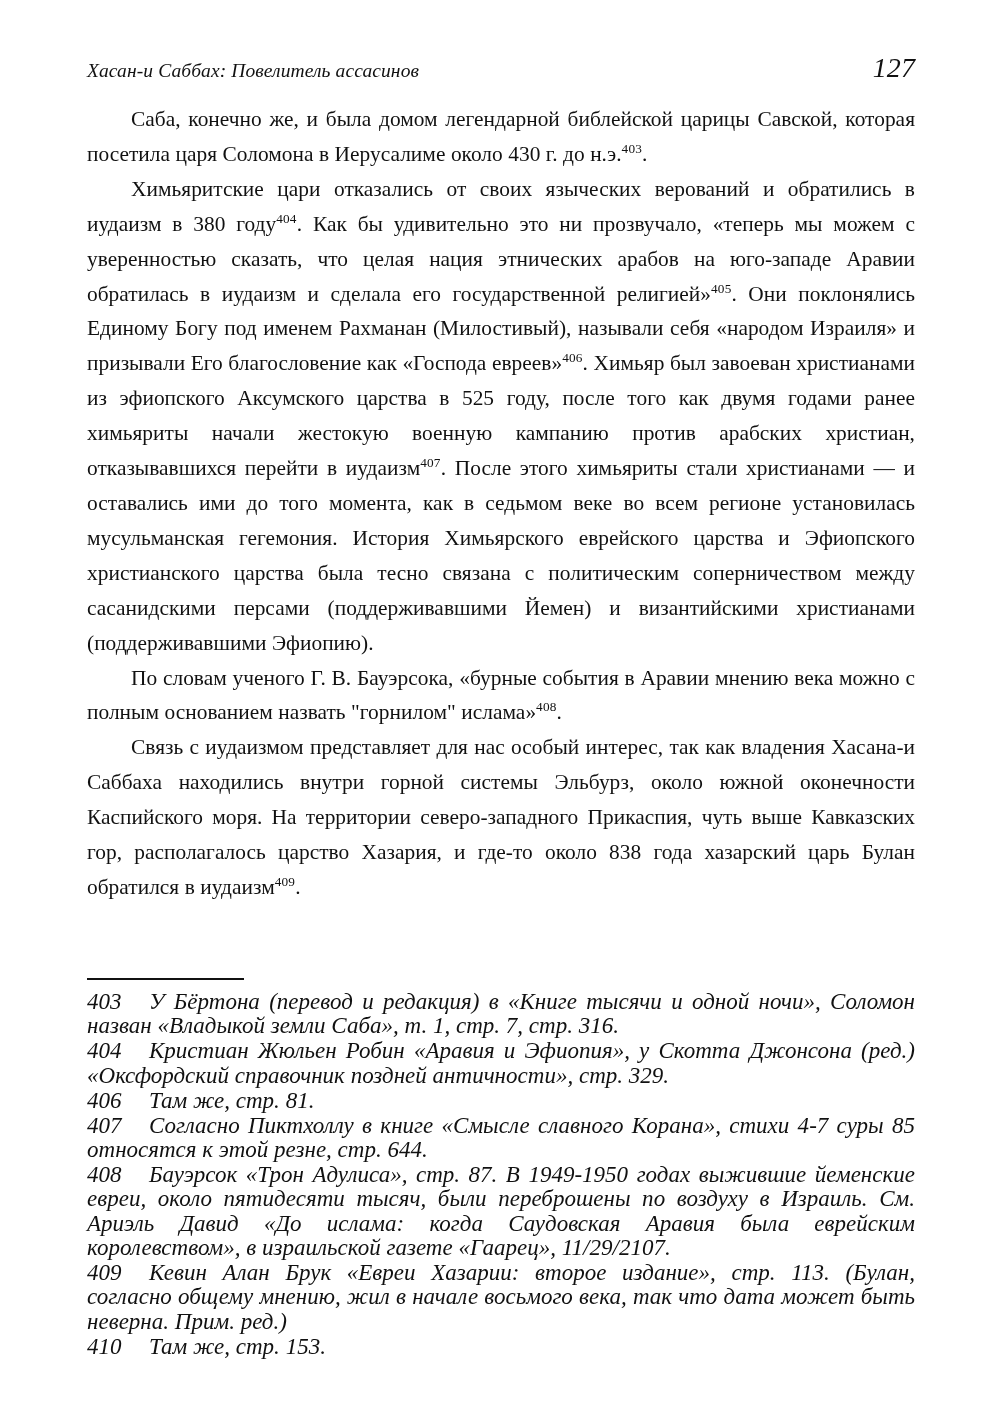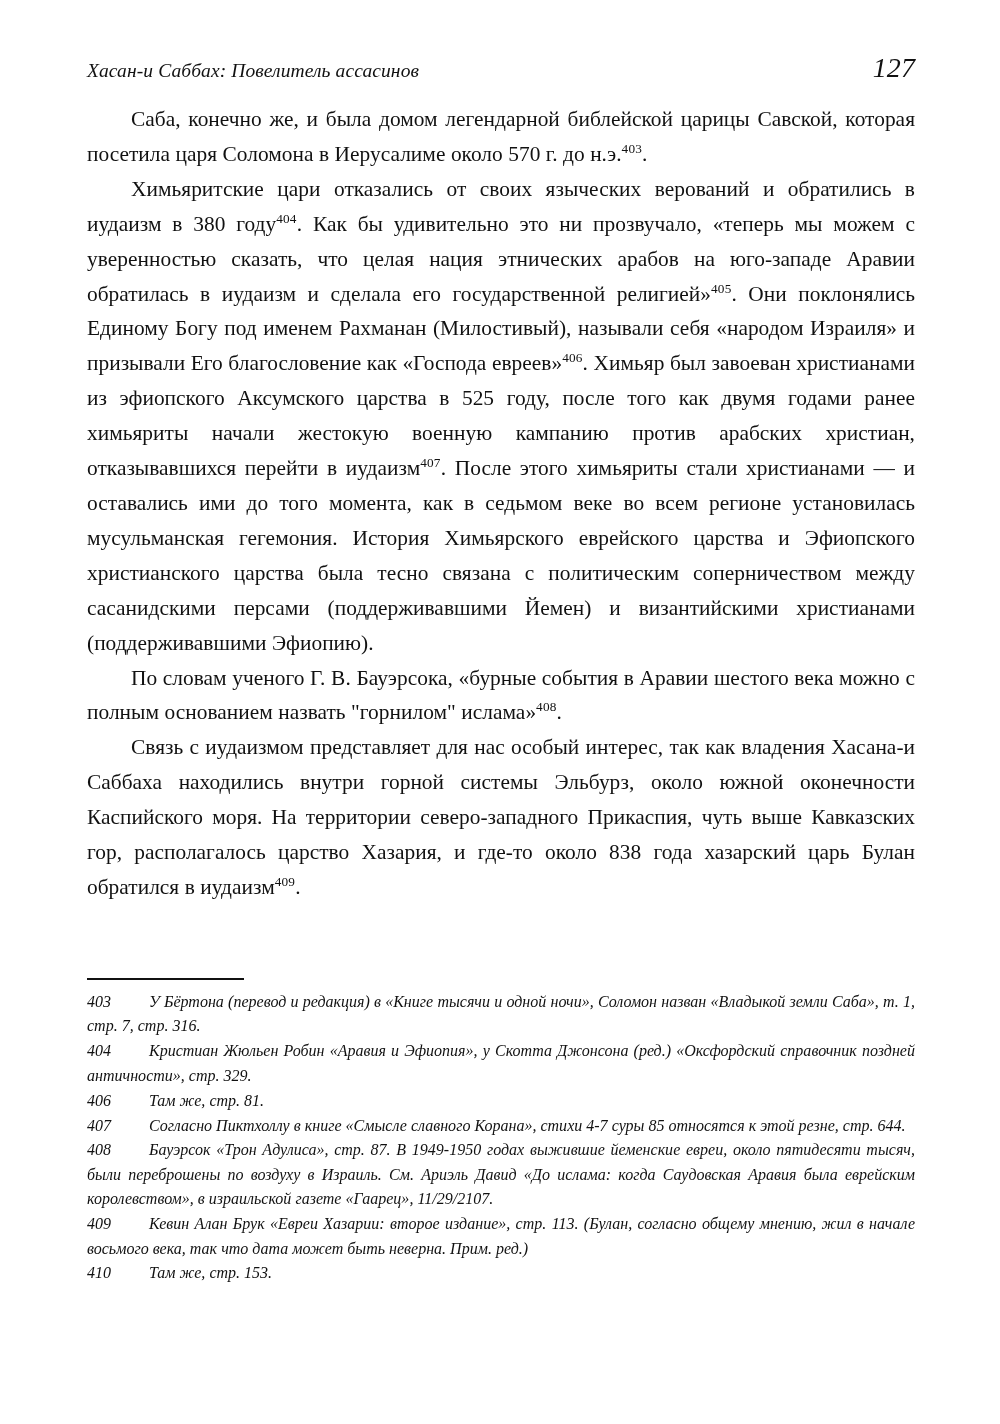--- a/index.html
+++ b/index.html
@@ -81,21 +81,21 @@
   }
   .fn-rule {
     width: 157px;
     height: 0;
     border-top: 2.2px solid #111111;
     margin: 0 0 10px 0;
   }
   .fn {
     margin: 0 0 0.5px 0;
     font-style: italic;
-    font-size: 16px;
+    font-size: 23px;
     line-height: 24.4px;
     text-align: justify;
     text-justify: inter-word;
     letter-spacing: 0.01px;
   }
   .fn .num {
     font-style: italic;
     display: inline-block;
     width: 62px;
   }
@@ -105,25 +105,25 @@
 
 <div class="page">
 
   <div class="running-head">
     <span class="title">Хасан-и Саббах: Повелитель ассасинов</span>
     <span class="folio">127</span>
   </div>
 
   <div class="body-text">
 
-    <p><span>Саба, конечно же, и была домом легендарной библейской царицы Савской, которая посетила царя Соломона в Иерусалиме около 570 г. до н.э.</span><sup>403</sup><span>.</span></p>
+    <p><span>Саба, конечно же, и была домом легендарной библейской царицы Савской, которая посетила царя Соломона в Иерусалиме около 430 г. до н.э.</span><sup>403</sup><span>.</span></p>
 
     <p><span>Химьяритские цари отказались от своих языческих верований и обратились в иудаизм в 380 году</span><sup>404</sup><span>. Как бы удивительно это ни прозвучало, «теперь мы можем с уверенностью сказать, что целая нация этнических арабов на юго-западе Аравии обратилась в иудаизм и сделала его государственной религией»</span><sup>405</sup><span>. Они поклонялись Единому Богу под именем Рахманан (Милостивый), называли себя «народом Израиля» и призывали Его благословение как «Господа евреев»</span><sup>406</sup><span>. Химьяр был завоеван христианами из эфиопского Аксумского царства в 525 году, после того как двумя годами ранее химьяриты начали жестокую военную кампанию против арабских христиан, отказывавшихся перейти в иудаизм</span><sup>407</sup><span>. После этого химьяриты стали христианами — и оставались ими до того момента, как в седьмом веке во всем регионе установилась мусульманская гегемония. История Химьярского еврейского царства и Эфиопского христианского царства была тесно связана с политическим соперничеством между сасанидскими персами (поддерживавшими Йемен) и византийскими христианами (поддерживавшими Эфиопию).</span></p>
 
-    <p><span>По словам ученого Г. В. Бауэрсока, «бурные события в Аравии шестого века можно с полным основанием назвать "горнилом" ислама»</span><sup>408</sup><span>.</span></p>
+    <p><span>По словам ученого Г. В. Бауэрсока, «бурные события в Аравии мнению века можно с полным основанием назвать "горнилом" ислама»</span><sup>408</sup><span>.</span></p>
 
     <p><span>Связь с иудаизмом представляет для нас особый интерес, так как владения Хасана-и Саббаха находились внутри горной системы Эльбурз, около южной оконечности Каспийского моря. На территории северо-западного Прикаспия, чуть выше Кавказских гор, располагалось царство Хазария, и где-то около 838 года хазарский царь Булан обратился в иудаизм</span><sup>409</sup><span>.</span></p>
 
 
   </div>
 
   <div class="footnotes">
     <div class="fn-rule"></div>
 
     <p class="fn"><span class="num">403</span><span>У Бёртона (перевод и редакция) в «Книге тысячи и одной ночи», Соломон назван «Владыкой земли Саба», т. 1, стр. 7, стр. 316.</span></p>

